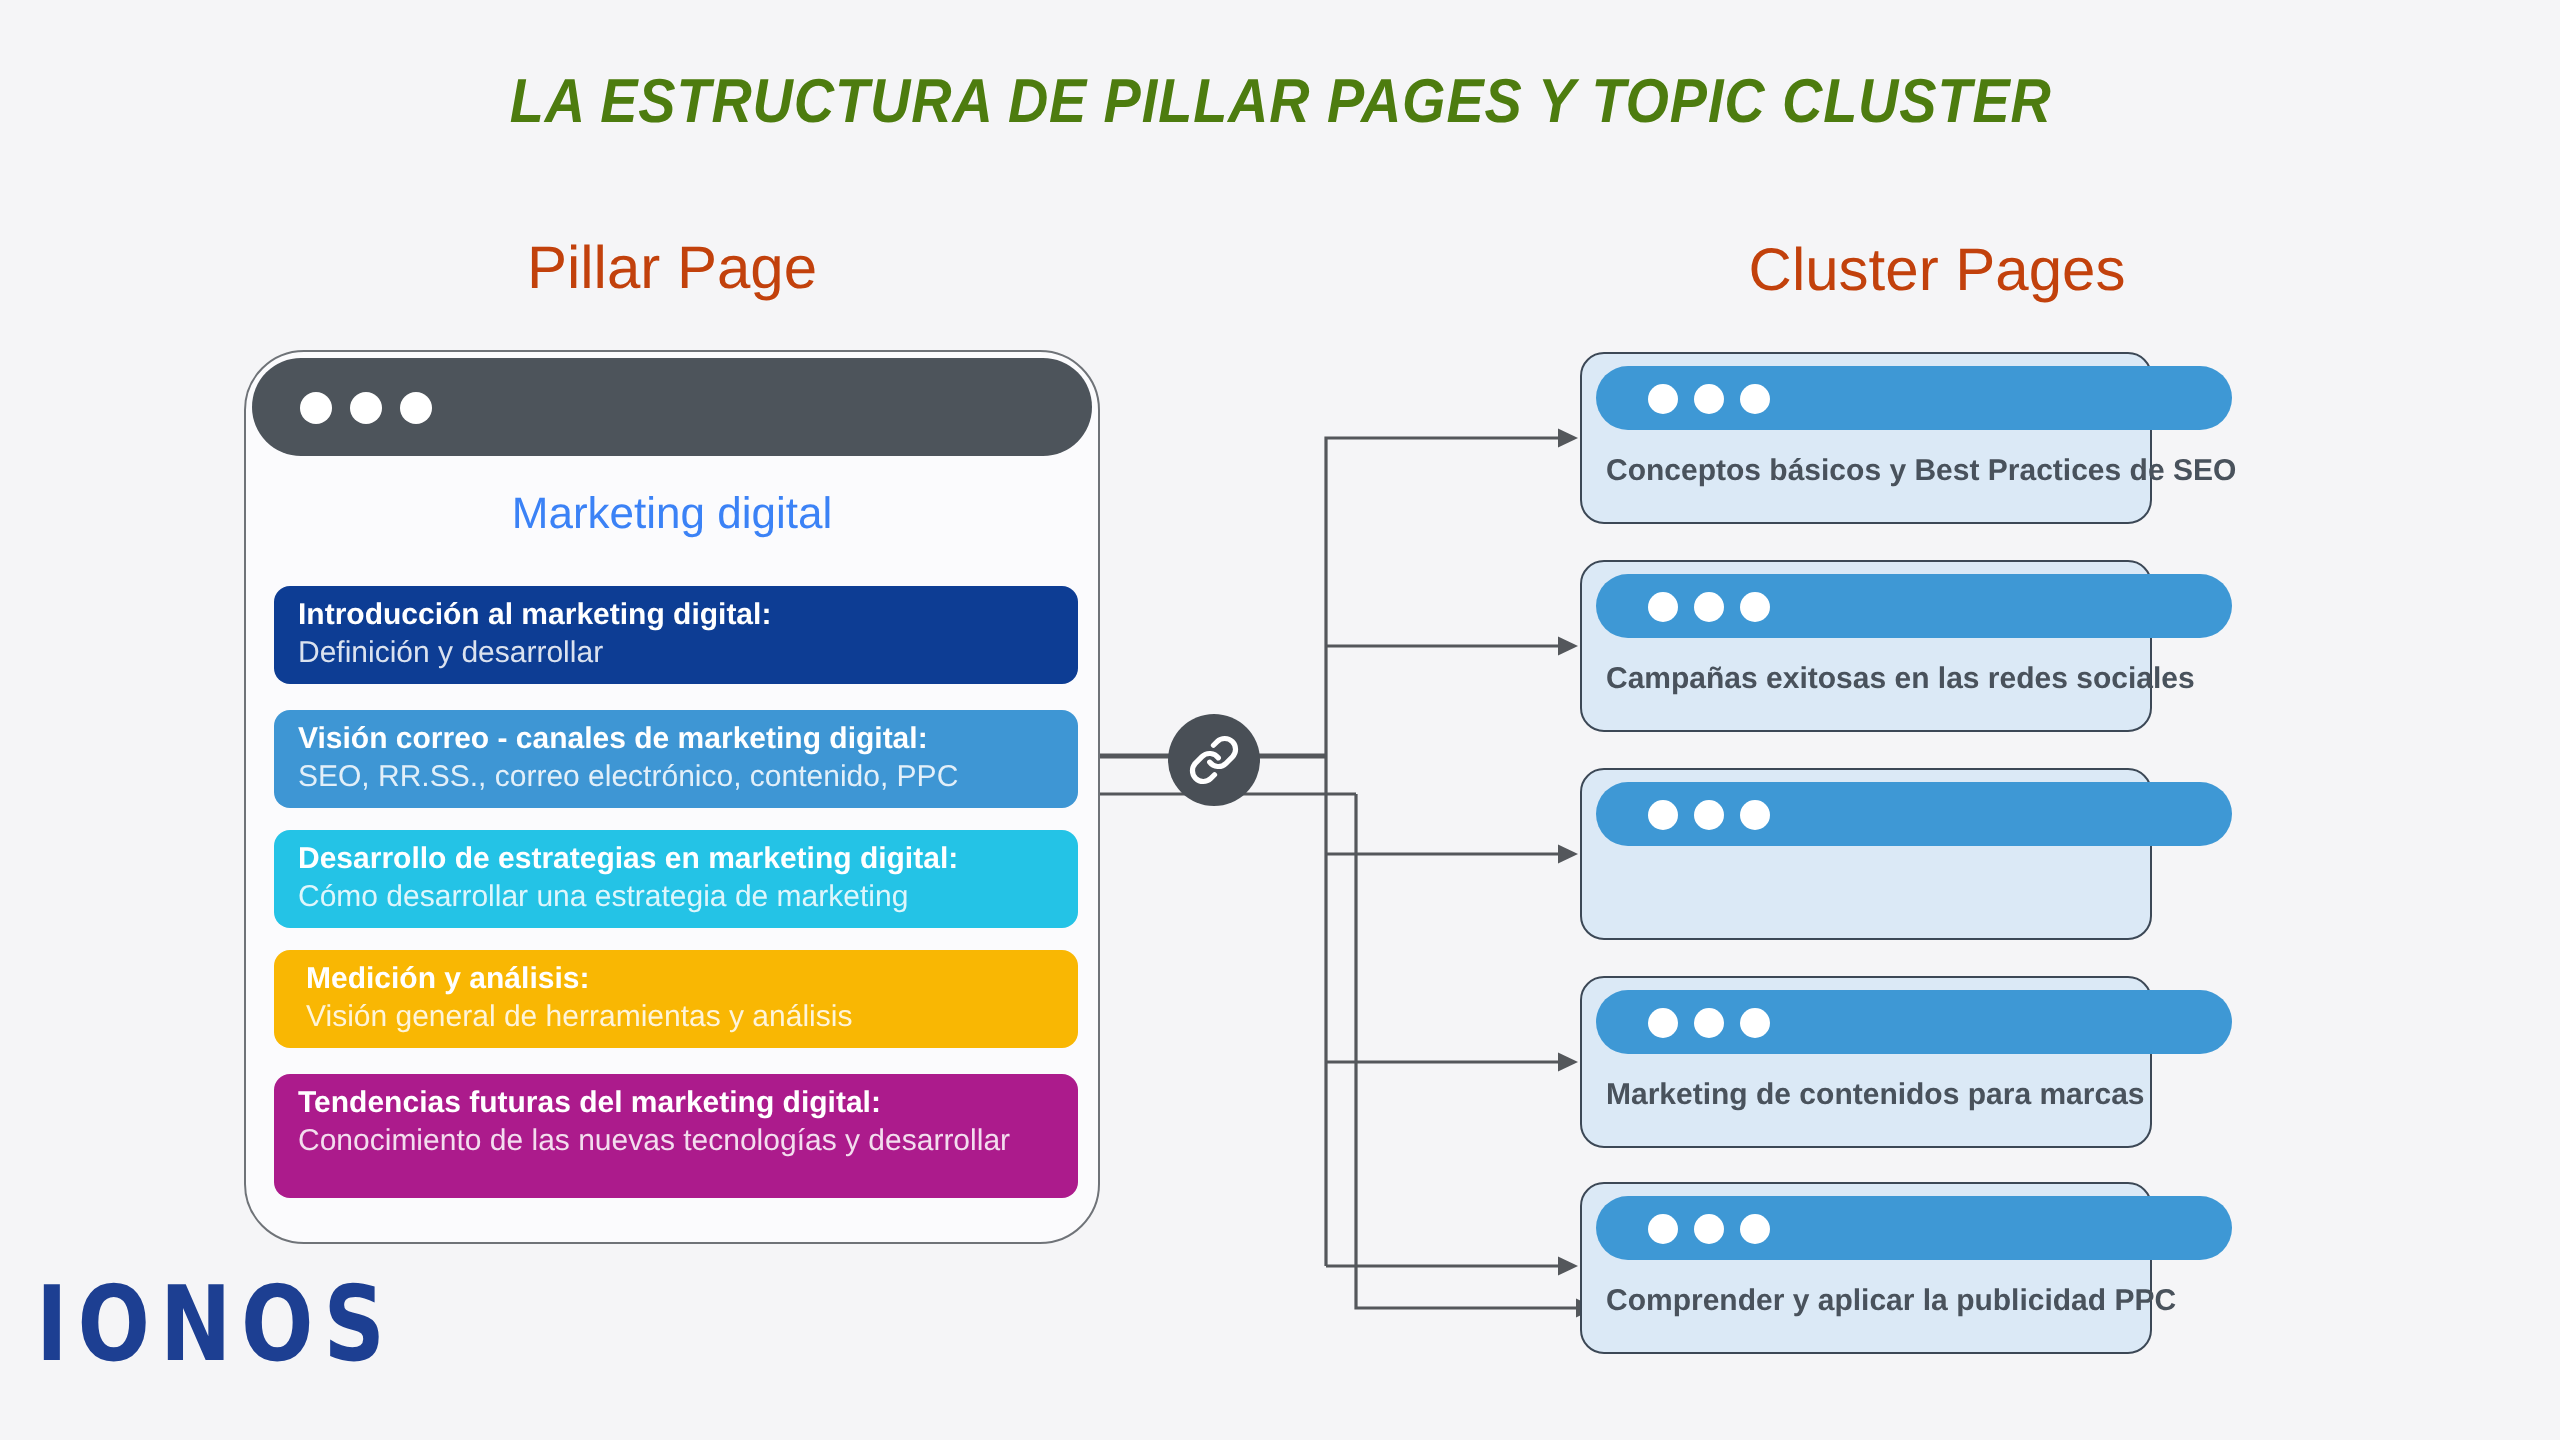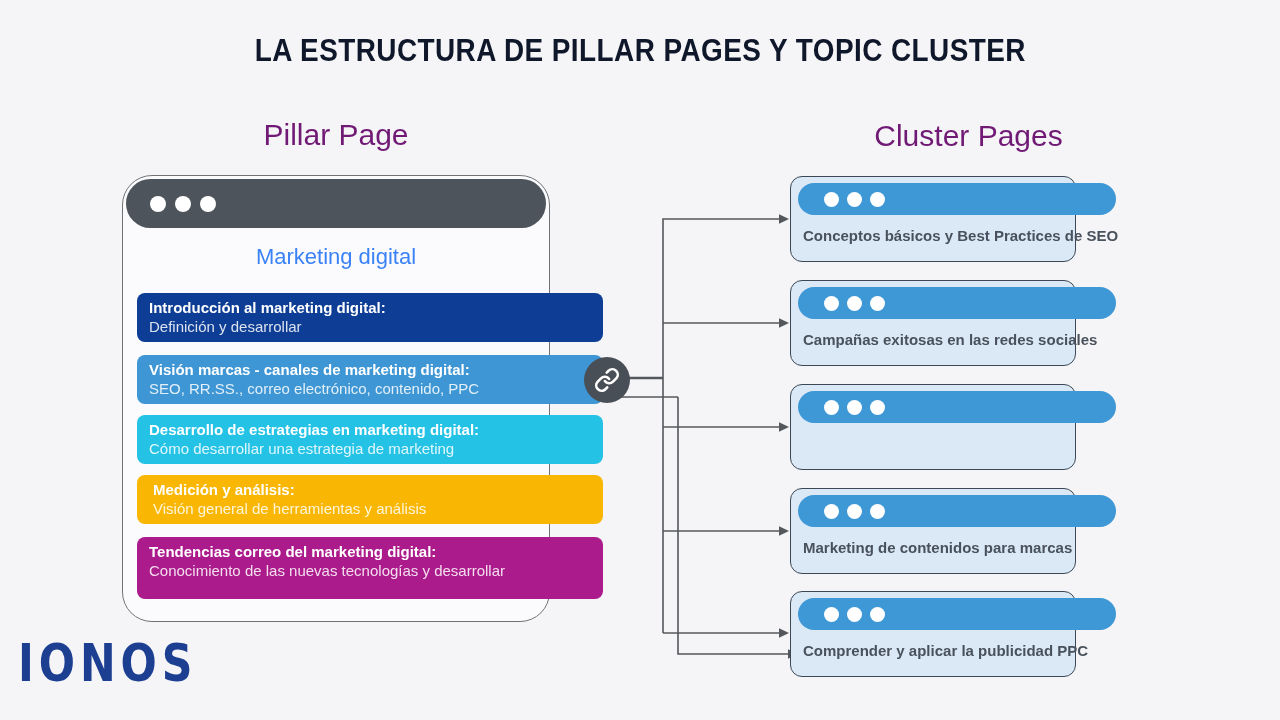--- a/index.html
+++ b/index.html
@@ -6,25 +6,25 @@
   body{
     width:1280px;height:720px;position:relative;overflow:hidden;
     background:#f5f5f7;
     font-family:"Liberation Sans","DejaVu Sans",sans-serif;
   }
   .abs{position:absolute;}
 
   
   .main-title{
     left:0;top:33px;width:1280px;text-align:center;
-    font-size:31px;font-weight:700;color:#0f172a;letter-spacing:.5px;
+    font-size:31px;font-weight:700;color:#4d7c0f;letter-spacing:.5px;font-style:italic;
   }
   .main-title>span{display:inline-block;transform:scaleX(.9);transform-origin:center;}
   .section-heading{
-    font-size:30px;font-weight:400;color:#701a75;text-align:center;
+    font-size:30px;font-weight:400;color:#c2410c;text-align:center;
   }
   #pillar-heading{left:122px;top:118px;width:428px;}
   #cluster-heading{left:790px;top:119px;width:357px;}
 
   
   .pillar-window{
     left:122px;top:175px;width:428px;height:447px;
     background:#fbfbfd;border:1px solid #6f7378;border-radius:30px;
     box-sizing:border-box;
   }
@@ -32,21 +32,21 @@
     position:absolute;left:3px;top:3px;right:3px;height:49px;
     background:#4d545b;border-radius:25px;
     display:flex;align-items:center;padding-left:24px;gap:9px;box-sizing:border-box;
   }
   .dot{width:16px;height:16px;border-radius:50%;background:#ffffff;}
   .window-title{
     position:absolute;left:0;top:68px;width:100%;text-align:center;
     font-size:22px;color:#3b82f6;
   }
   .topic-box{
-    position:absolute;left:14px;width:466px;border-radius:8px;
+    position:absolute;left:14px;width:402px;border-radius:8px;
     padding:5px 12px;box-sizing:border-box;color:#fff;
     font-size:15px;line-height:19px;
   }
   .topic-box .t{font-weight:700;}
   .topic-box .s{color:rgba(255,255,255,.85);}
   #topic-0{top:117px;height:49px;}
   #topic-1{top:179px;height:49px;}
   #topic-2{top:239px;height:49px;}
   #topic-3{top:299px;height:49px;padding-left:16px;}
   #topic-4{top:361px;height:62px;}
@@ -127,33 +127,33 @@
     <span class="dot"></span>
     <span class="dot"></span>
   </div>
   <div class="window-title">Marketing digital</div>
 
   <div class="topic-box" id="topic-0" style="background: rgb(13, 61, 148);">
     <div class="t">Introducción al marketing digital:</div>
     <div class="s">Definición y desarrollar</div>
   </div>
   <div class="topic-box" id="topic-1" style="background: rgb(62, 150, 212);">
-    <div class="t">Visión marcas - canales de marketing digital:</div>
+    <div class="t">Visión correo - canales de marketing digital:</div>
     <div class="s">SEO, RR.SS., correo electrónico, contenido, PPC</div>
   </div>
   <div class="topic-box" id="topic-2" style="background: rgb(36, 195, 230);">
     <div class="t">Desarrollo de estrategias en marketing digital:</div>
     <div class="s">Cómo desarrollar una estrategia de marketing</div>
   </div>
   <div class="topic-box" id="topic-3" style="background: rgb(249, 183, 3);">
     <div class="t">Medición y análisis:</div>
     <div class="s">Visión general de herramientas y análisis</div>
   </div>
   <div class="topic-box" id="topic-4" style="background: rgb(172, 27, 140);">
-    <div class="t">Tendencias correo del marketing digital:</div>
+    <div class="t">Tendencias futuras del marketing digital:</div>
     <div class="s">Conocimiento de las nuevas tecnologías y desarrollar</div>
   </div>
 </div>
 
 <div class="abs link-badge">
   <svg width="26" height="26" viewBox="0 0 24 24" fill="none" stroke="#ffffff" stroke-width="2.4" stroke-linecap="round" stroke-linejoin="round">
     <path d="M10 13a5 5 0 0 0 7.54.54l3-3a5 5 0 0 0-7.07-7.07l-1.72 1.71"></path>
     <path d="M14 11a5 5 0 0 0-7.54-.54l-3 3a5 5 0 0 0 7.07 7.07l1.71-1.71"></path>
   </svg>
 </div>

